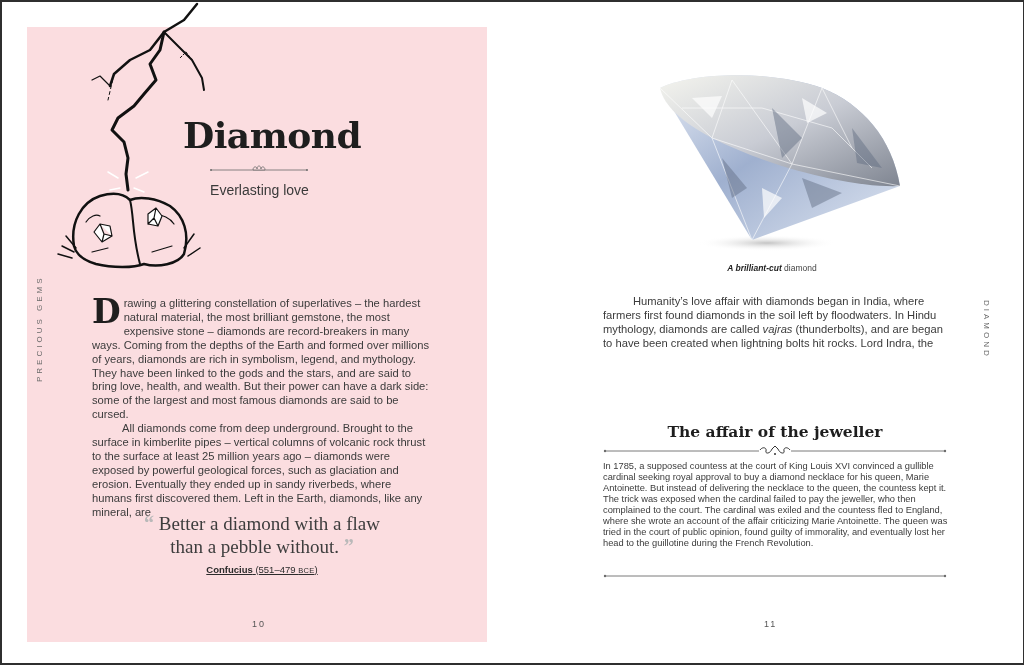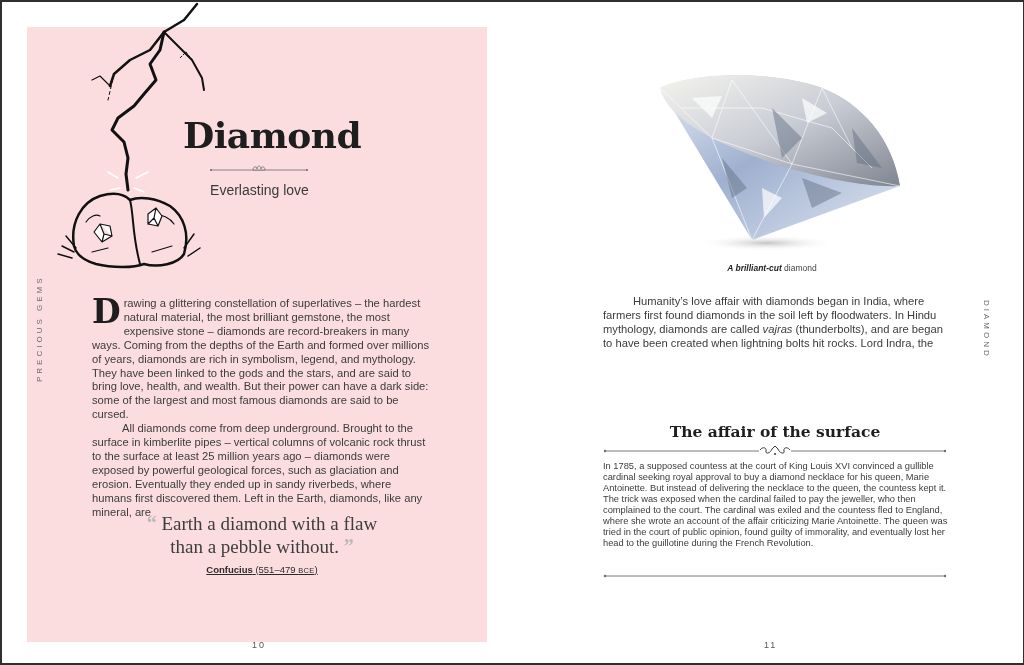--- a/index.html
+++ b/index.html
@@ -51,21 +51,21 @@
   }
   .qmark { color: #b9b9b9; font-family: "Liberation Serif", serif; font-weight: bold; font-size: 20px; }
   .attribution {
     position: absolute; left: 140px; top: 562px; width: 240px; text-align: center;
     font-family: "Liberation Sans", sans-serif; font-size: 9.5px; color: #2b2b2b; text-decoration: underline;
   }
   .attribution b { font-weight: bold; }
   .attribution .sc { font-size: 7.5px; letter-spacing: 0.3px; }
   .page-num {
     position: absolute; font-family: "Liberation Sans", sans-serif; font-size: 9px;
-    letter-spacing: 2px; color: #555; margin-top: 21px;
+    letter-spacing: 2px; color: #555;
   }
   .gem-image { position: absolute; left: 650px; top: 66px; width: 255px; height: 185px; }
   .caption {
     position: absolute; left: 660px; top: 261px; width: 220px; text-align: center;
     font-family: "Liberation Sans", sans-serif; font-size: 8.5px; color: #444;
   }
   .caption b { color: #1e1e1e; font-style: italic; }
   .box-title {
     position: absolute; left: 600px; top: 420px; width: 346px; text-align: center;
     font-family: "DejaVu Serif", serif; font-weight: bold; font-size: 15.5px; color: #1e1e1e;
@@ -120,21 +120,21 @@
 
   <div class="vert-left">PRECIOUS GEMS</div>
 
   <div class="col-left body-text">
     <p><span class="dropcap">D</span><span>rawing a glittering constellation of superlatives – the hardest natural material, the most brilliant gemstone, the most expensive stone – diamonds are record-breakers in many ways. Coming from the depths of the Earth and formed over millions of years, diamonds are rich in symbolism, legend, and mythology. They have been linked to the gods and the stars, and are said to bring love, health, and wealth. But their power can have a dark side: some of the largest and most famous diamonds are said to be cursed.</span></p>
     <p class="indent">All diamonds come from deep underground. Brought to the surface in kimberlite pipes – vertical columns of volcanic rock thrust to the surface at least 25 million years ago – diamonds were exposed by powerful geological forces, such as glaciation and erosion. Eventually they ended up in sandy riverbeds, where humans first discovered them. Left in the Earth, diamonds, like any mineral, are</p>
   </div>
 
   <div class="quote">
     <span class="qmark">“</span>
-    <span>Earth a diamond with a flaw than a pebble without.</span>
+    <span>Better a diamond with a flaw than a pebble without.</span>
     <span class="qmark">”</span>
   </div>
   <div class="attribution">
     <b>Confucius</b>
     <span>(551–479 </span><span class="sc">BCE</span><span>)</span>
   </div>
 
   <div class="page-num" style="left:250px; top:617px;">10</div>
 
   <svg class="gem-image" viewBox="0 0 255 185">
@@ -177,21 +177,21 @@
   <div class="caption">
     <b>A brilliant-cut</b><span> diamond</span>
   </div>
 
   <div class="vert-right">DIAMOND</div>
 
   <div class="col-right body-text">
     <p class="indent"><span>Humanity’s love affair with diamonds began in India, where farmers first found diamonds in the soil left by floodwaters. In Hindu mythology, diamonds are called </span><i>vajras</i><span> (thunderbolts), and are began to have been created when lightning bolts hit rocks. Lord Indra, the</span></p>
   </div>
 
-  <div class="box-title">The affair of the surface</div>
+  <div class="box-title">The affair of the jeweller</div>
 
   <svg class="box-ornament" viewBox="0 0 346 14">
     <line x1="3" y1="7" x2="157" y2="7" stroke="#6b6b6b" stroke-width="0.9"></line>
     <line x1="189" y1="7" x2="343" y2="7" stroke="#6b6b6b" stroke-width="0.9"></line>
     <circle cx="3" cy="7" r="1.2" fill="#6b6b6b"></circle>
       <circle cx="343" cy="7" r="1.2" fill="#6b6b6b"></circle>
     <path d="M158 6 C161 2 165 4 164 7 C163 10 168 10 170 5 L173 2 L176 5 C178 10 183 10 182 7 C181 4 185 2 188 6" fill="none" stroke="#333" stroke-width="1"></path>
     <circle cx="173" cy="10" r="1" fill="#333"></circle>
   </svg>
 

